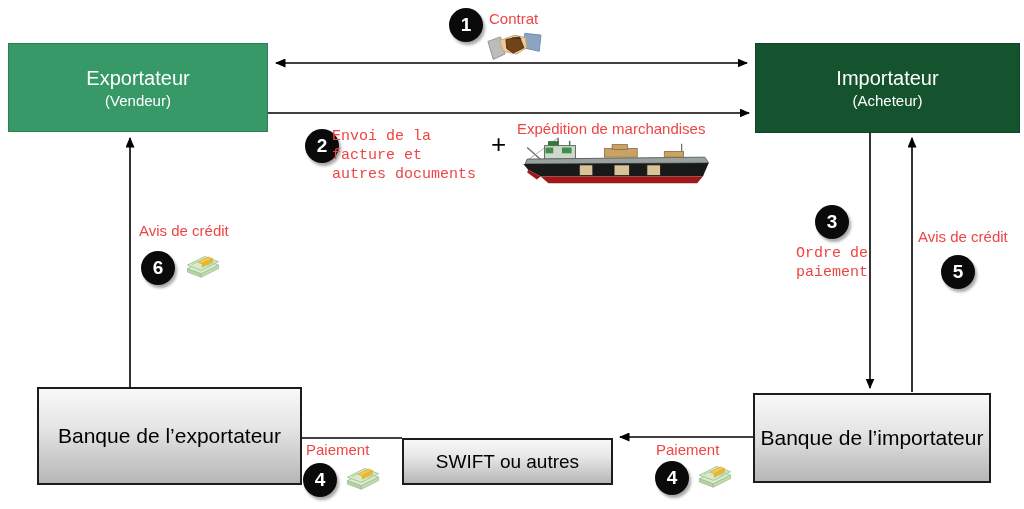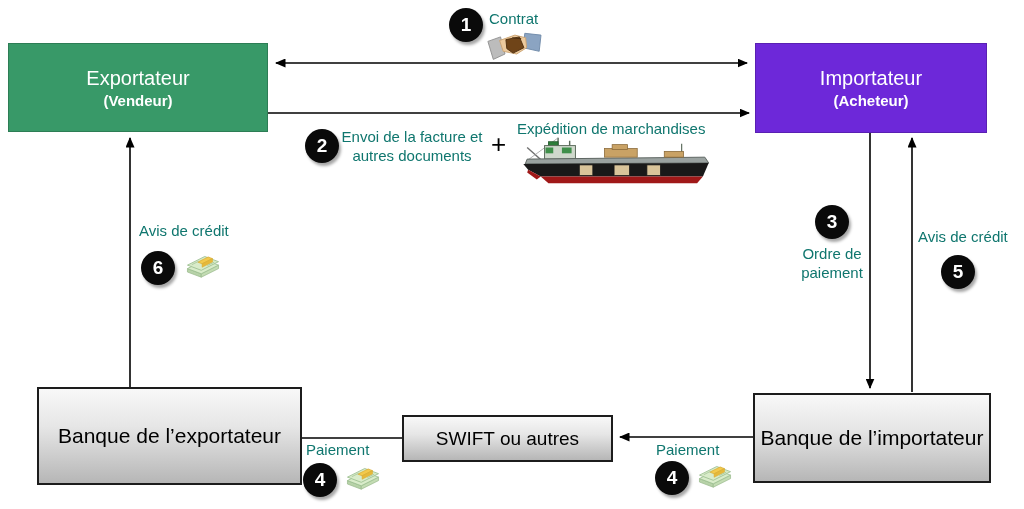--- a/index.html
+++ b/index.html
@@ -23,53 +23,53 @@
 
   .node {
     position: absolute;
     display: flex;
     flex-direction: column;
     align-items: center;
     justify-content: center;
   }
   .node-colored { color: #ffffff; border: 1px solid rgba(0,0,0,0.18); }
   .node-line1 { font-size: 20px; font-weight: 400; line-height: 26px; }
-  .node-line2 { font-size: 15px; font-weight: 700; line-height: 20px; }
+  .node-line2 { font-size: 15px; font-weight: 400; line-height: 20px; }
 
   .node-gray {
     background: linear-gradient(to bottom, #f8f8f8 0%, #e6e6e6 40%, #b6b6b6 100%);
     border: 2px solid #1c1c1c;
     color: #000000;
     font-size: 21px;
     font-weight: 400;
   }
-  .node-gray.small { font-size: 19px; }
+  .node-gray.small { font-size: 19px; margin-top: 23px; }
 
   .badge {
     position: absolute;
     width: 34px; height: 34px;
     border-radius: 50%;
     background: #0a0a0a;
     color: #ffffff;
     font-size: 19px;
     font-weight: 700;
     display: flex;
     align-items: center;
     justify-content: center;
     box-shadow: 2px 3px 3px rgba(0,0,0,0.35);
   }
 
   .lbl {
     position: absolute;
-    color: #0f766e;
+    color: #ef4444;
     font-size: 15px;
     line-height: 19px;
     white-space: nowrap;
   }
-  .lbl.center { text-align: center; white-space: normal; }
+  .lbl.center { text-align: left; white-space: normal; font-family: Liberation Mono, monospace; }
 
   .plus-sign {
     position: absolute;
     font-size: 26px;
     font-weight: 400;
     color: #000000;
   }
 
   .icon-wrap { position: absolute; }
 
@@ -109,21 +109,21 @@
     <line x1="912" y1="392" x2="912" y2="138" stroke="#000" stroke-width="1.6" marker-end="url(#ah)"></line>
     <line x1="753" y1="437" x2="620" y2="437" stroke="#000" stroke-width="1.6" marker-end="url(#ah)"></line>
     <line x1="402" y1="438" x2="277" y2="438" stroke="#000" stroke-width="1.6" marker-end="url(#ah)"></line>
   </svg>
 
   <div class="node node-colored" style="left: 8px; top: 43px; width: 260px; height: 89px; background-color: rgb(56, 153, 104);">
     <div class="node-line1">Exportateur</div>
     <div class="node-line2">(Vendeur)</div>
   </div>
 
-  <div class="node node-colored" style="left: 755px; top: 43px; width: 232px; height: 90px; background-color: #6d28d9;">
+  <div class="node node-colored" style="left: 755px; top: 43px; width: 265px; height: 90px; background-color: #14532d;">
     <div class="node-line1">Importateur</div>
     <div class="node-line2">(Acheteur)</div>
   </div>
 
   <div class="node node-gray" style="left:5px; top:387px; width:265px; height:98px;margin-left:32px;">
     <div>Banque de l’exportateur</div>
   </div>
 
   <div class="node node-gray small" style="left:402px; top:415px; width:211px; height:47px;">
     <div>SWIFT ou autres</div>

